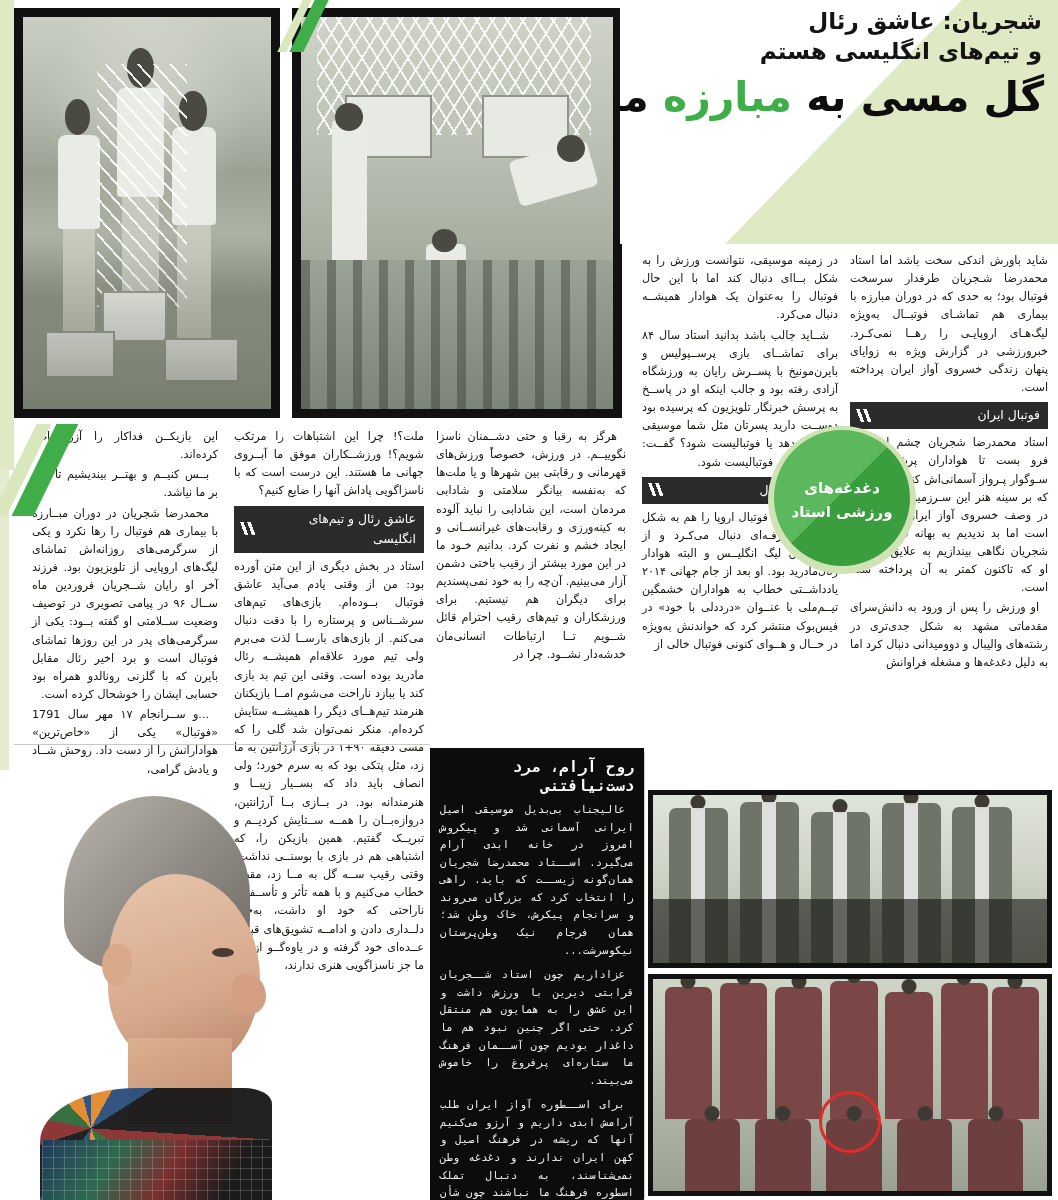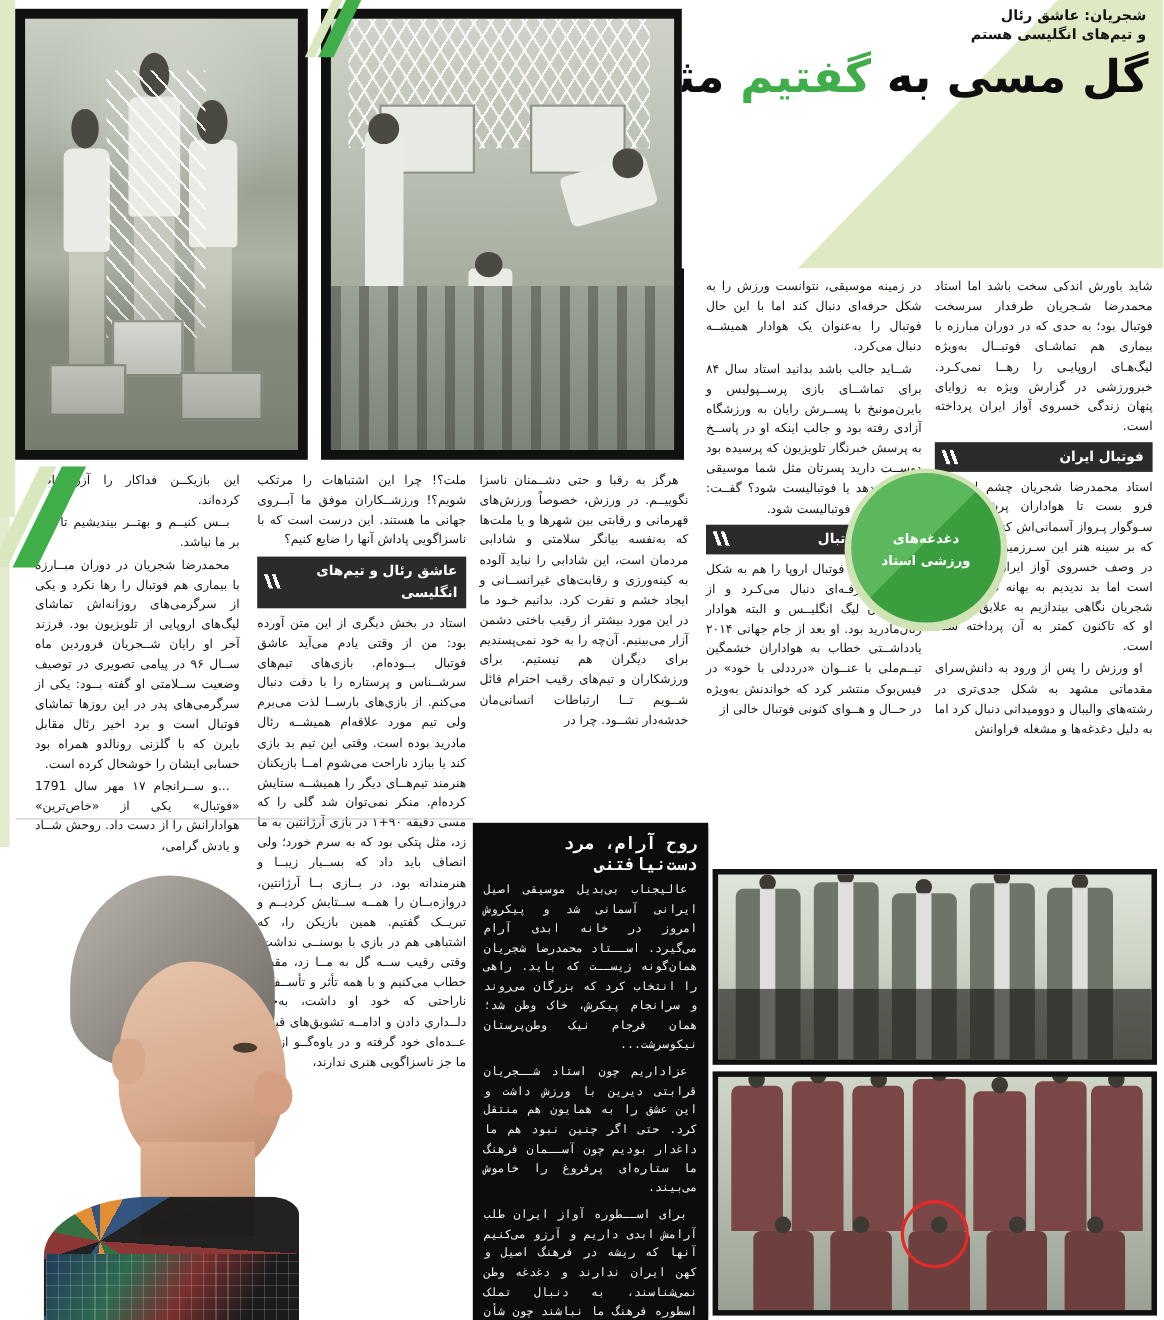--- a/index.html
+++ b/index.html
@@ -91,21 +91,21 @@
     clip-path: polygon(100% 0, 100% 100%, 24% 100%, 78% 0);
   }
   .head-diag2{
     position:absolute; inset:0;
     background:#ffffff;
     clip-path: polygon(0 0, 60% 0, 8% 100%, 0 100%);
   }
   .kicker{
     position:relative; z-index:2;
     text-align:right; padding:6px 16px 0 10px;
-    font-size:13px; font-weight:bold; line-height:1.32;
+    font-size:23px; font-weight:bold; line-height:1.32;
     color:#141414; letter-spacing:-.2px;
   }
   .bigline{
     position:relative; z-index:2;
     text-align:right; padding:0 14px 0 6px;
     font-size:41px; font-weight:bold; line-height:1.28;
     color:#0d0d0d; letter-spacing:-1px; white-space:nowrap;
   }
   .bigline.l1{ margin-top:4px; }
   .bigline.l2{ margin-top:-2px; }
@@ -118,21 +118,21 @@
     color:#14140f; text-align:justify; direction:rtl;
     font-family:"DejaVu Sans","Liberation Sans",sans-serif;
   }
   .col p{ margin:0 0 2px 0; text-indent:9px; }
   .col p.noind{ text-indent:0; }
 
   
   .chip{
     display:flex; align-items:center; gap:5px;
     background:#2b2b2b; color:#fff;
-    font-size:12.4px; font-weight:bold;
+    font-size:12.4px; font-weight:normal;
     padding:3px 8px 4px 6px;
     margin:5px 0 5px 0; width:100%;
     direction:rtl;
   }
   .chip .lbl{ flex:1; text-align:right; }
   .slashes{
     display:inline-block; width:17px; height:13px;
     background:
       linear-gradient(70deg, transparent 0 22%, #ffffff 22% 38%, transparent 38% 55%, #ffffff 55% 71%, transparent 71%);
     flex:0 0 auto;
@@ -147,21 +147,21 @@
     background:#cfe3b4;
   }
   .badge .disc{
     position:absolute; left:6px; top:4px; width:136px; height:136px;
     border-radius:50%;
     background:linear-gradient(135deg,#5cb85c 0 48%, #3a9e3f 48% 100%);
   }
   .badge .btxt{
     position:absolute; inset:0; display:flex; flex-direction:column;
     align-items:center; justify-content:center; gap:3px;
-    color:#ffffff; font-weight:bold; font-size:12px; line-height:1.35;
+    color:#ffffff; font-weight:bold; font-size:15px; line-height:1.35;
     text-align:center; direction:rtl;
   }
 
   
   .blackbox{
     position:absolute; left:430px; top:748px; width:214px; height:488px;
     background:#0c0c0c; color:#ffffff; z-index:5;
     padding:8px 10px 10px 10px;
     font-family:Liberation Mono, monospace;
   }
@@ -311,21 +311,21 @@
     </div>
   </div>
 
   <div class="headline-zone">
     <div class="head-diag"></div>
     <div class="head-diag2"></div>
     <div class="kicker">
       <div>شجریان: عاشق رئال</div>
       <div>و تیم‌های انگلیسی هستم</div>
     </div>
-    <div class="bigline l1"><span>گل مسی به </span><span class="hl-green">گفتیم</span><span> مثل</span></div>
+    <div class="bigline l1"><span>گل مسی به </span><span class="hl-green">مبارزه</span><span> مثل</span></div>
   </div>
 
   <div class="arrow-accent" style="left:4px;top:424px;width:76px;height:92px;">
     <i style="left:10px;top:0;width:15px;height:92px;background:#d9e7bd;"></i>
     <i style="left:30px;top:0;width:22px;height:92px;background:#3fae49;"></i>
   </div>
   <div class="arrow-accent" style="left:288px;top:0px;width:46px;height:52px;">
     <i style="left:2px;top:0;width:9px;height:52px;background:#d9e7bd;"></i>
     <i style="left:14px;top:0;width:14px;height:52px;background:#3fae49;"></i>
   </div>
@@ -343,21 +343,21 @@
     <p class="noind">شاید باورش اندکی سخت باشد اما استاد محمدرضا شـجریان طرفدار سرسخت فوتبال بود؛ به حدی که در دوران مبارزه با بیماری هم تماشـای فوتبــال به‌ویژه لیگ‌هـای اروپایـی را رهــا نمی‌کـرد. خبرورزشی در گزارش ویژه به زوایای پنهان زندگی خسروی آواز ایران پرداخته است.</p>
     <div class="chip">
       <span class="lbl">فوتبال ایران</span>
       <span class="slashes"></span>
     </div>
     <p class="noind">استاد محمدرضا شجریان چشم از جهان فرو بست تا هواداران پرشمارش را سـوگوار پـرواز آسمانی‌اش کند. داغی ابدی که بر سینه هنر این سـرزمین خواهد ماند. در وصف خسروی آواز ایران گفتنی زیاد است اما بد ندیدیم به بهانه فقدان استاد شجریان نگاهی بیندازیم به علایق ورزشی او که تاکنون کمتر به آن پرداخته شده است.</p>
     <p>او ورزش را پس از ورود به دانش‌سرای مقدماتی مشهد به شکل جدی‌تری در رشته‌های والیبال و دوومیدانی دنبال کرد اما به دلیل دغدغه‌ها و مشغله فراوانش</p>
   </div>
 
   <div class="col" style="right:220px; top:252px; width:196px;">
-    <p class="noind">در زمینه موسیقی، نتوانست ورزش را به شکل حرفه‌ای دنبال کند اما با این حال فوتبال را به‌عنوان یک هوادار همیشــه دنبال می‌کرد.</p>
+    <p class="noind">در زمینه موسیقی، نتوانست ورزش را به شکل بــا‌ای دنبال کند اما با این حال فوتبال را به‌عنوان یک هوادار همیشــه دنبال می‌کرد.</p>
     <p>شــاید جالب باشد بدانید استاد سال ۸۴ برای تماشــای بازی پرســپولیس و بایرن‌مونیخ با پســرش رایان به ورزشگاه آزادی رفته بود و جالب اینکه او در پاســخ به پرسش خبرنگار تلویزیون که پرسیده بود دوســت دارید پسرتان مثل شما موسیقی را ادامه دهد یا فوتبالیست شود؟ گفــت: دوســت دارم فوتبالیست شود.</p>
     <div class="chip">
       <span class="lbl">پیگیری فوتبال</span>
       <span class="slashes"></span>
     </div>
     <p class="noind">استاد شجریان فوتبال اروپا را هم به شکل جـدی و حرفـه‌ای دنبال می‌کـرد و از طرفـداران لیگ انگلیــس و البته هوادار رئال‌مادرید بود. او بعد از جام جهانی ۲۰۱۴ یادداشــتی خطاب به هواداران خشمگین تیــم‌ملی با عنــوان «درددلی با خود» در فیس‌بوک منتشر کرد که خواندنش به‌ویژه در حــال و هــوای کنونی فوتبال خالی از</p>
   </div>
 
   <div class="col" style="right:432px; top:428px; width:190px;">
     <p>هرگز به رقبا و حتی دشــمنان ناسزا نگوییــم. در ورزش، خصوصاً ورزش‌های قهرمانی و رقابتی بین شهرها و یا ملت‌ها که به‌نفسه بیانگر سلامتی و شادابی مردمان است، این شادابی را نباید آلوده به کینه‌ورزی و رقابت‌های غیرانســانی و ایجاد خشم و نفرت کرد. بدانیم خـود ما در این مورد بیشتر از رقیب باختی دشمن آزار می‌بینیم. آن‌چه را به خود نمی‌پسندیم برای دیگران هم نیستیم. برای ورزشکاران و تیم‌های رقیب احترام قائل شــویم تــا ارتباطات انسانی‌مان خدشه‌دار نشــود. چرا در</p>

